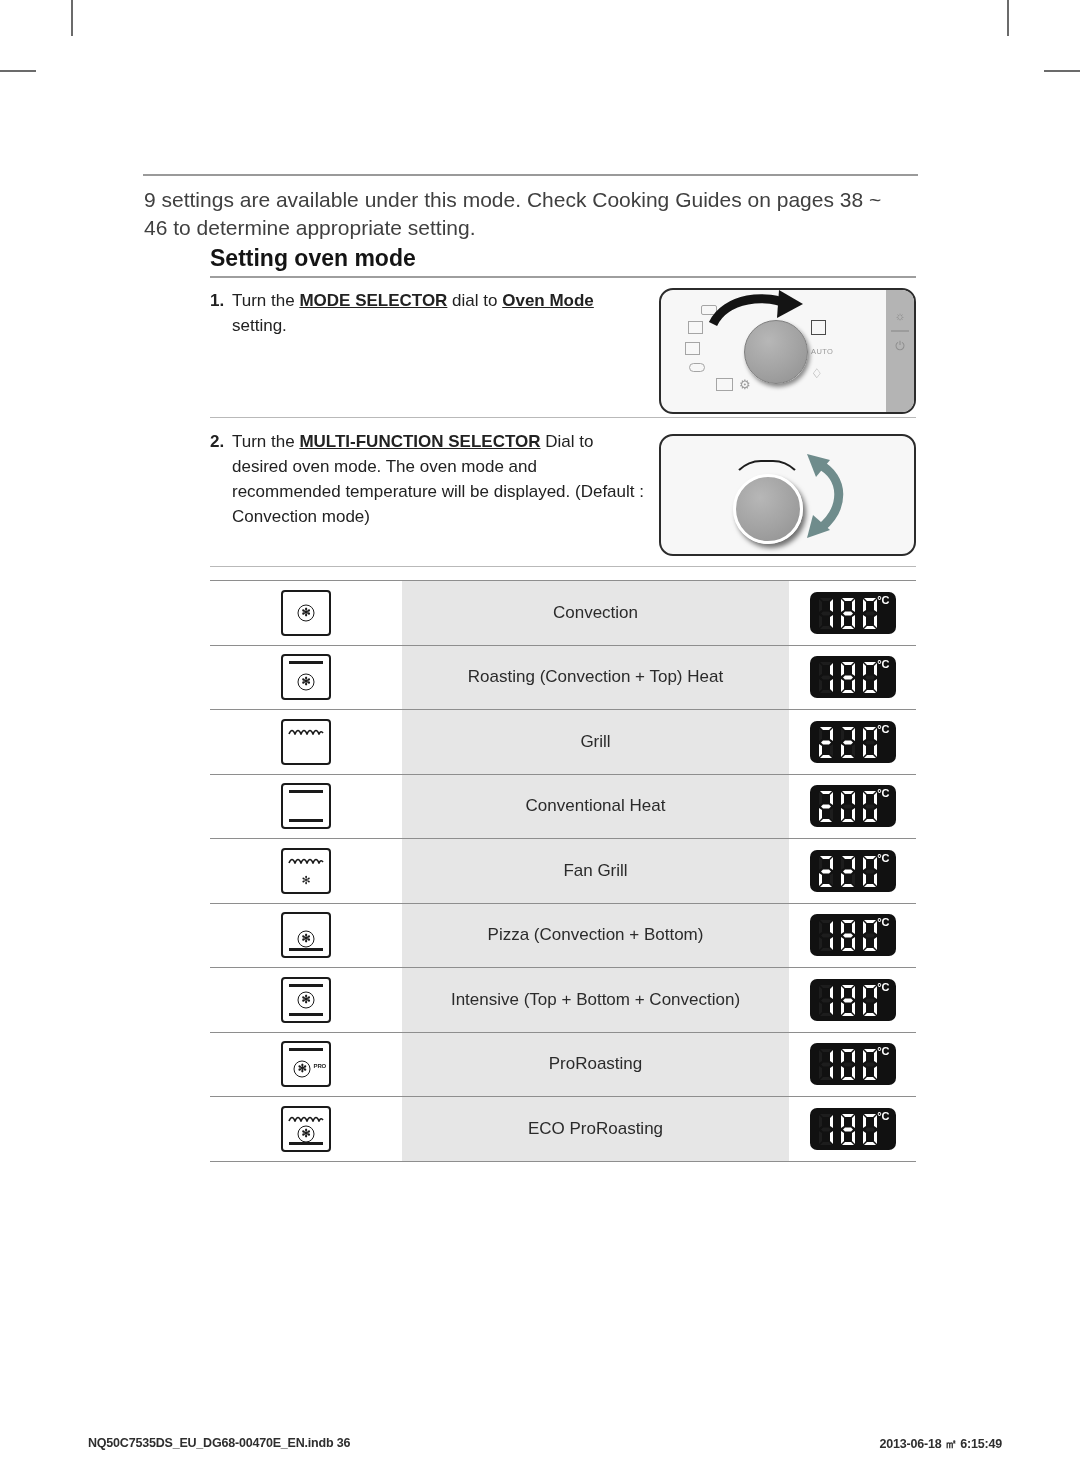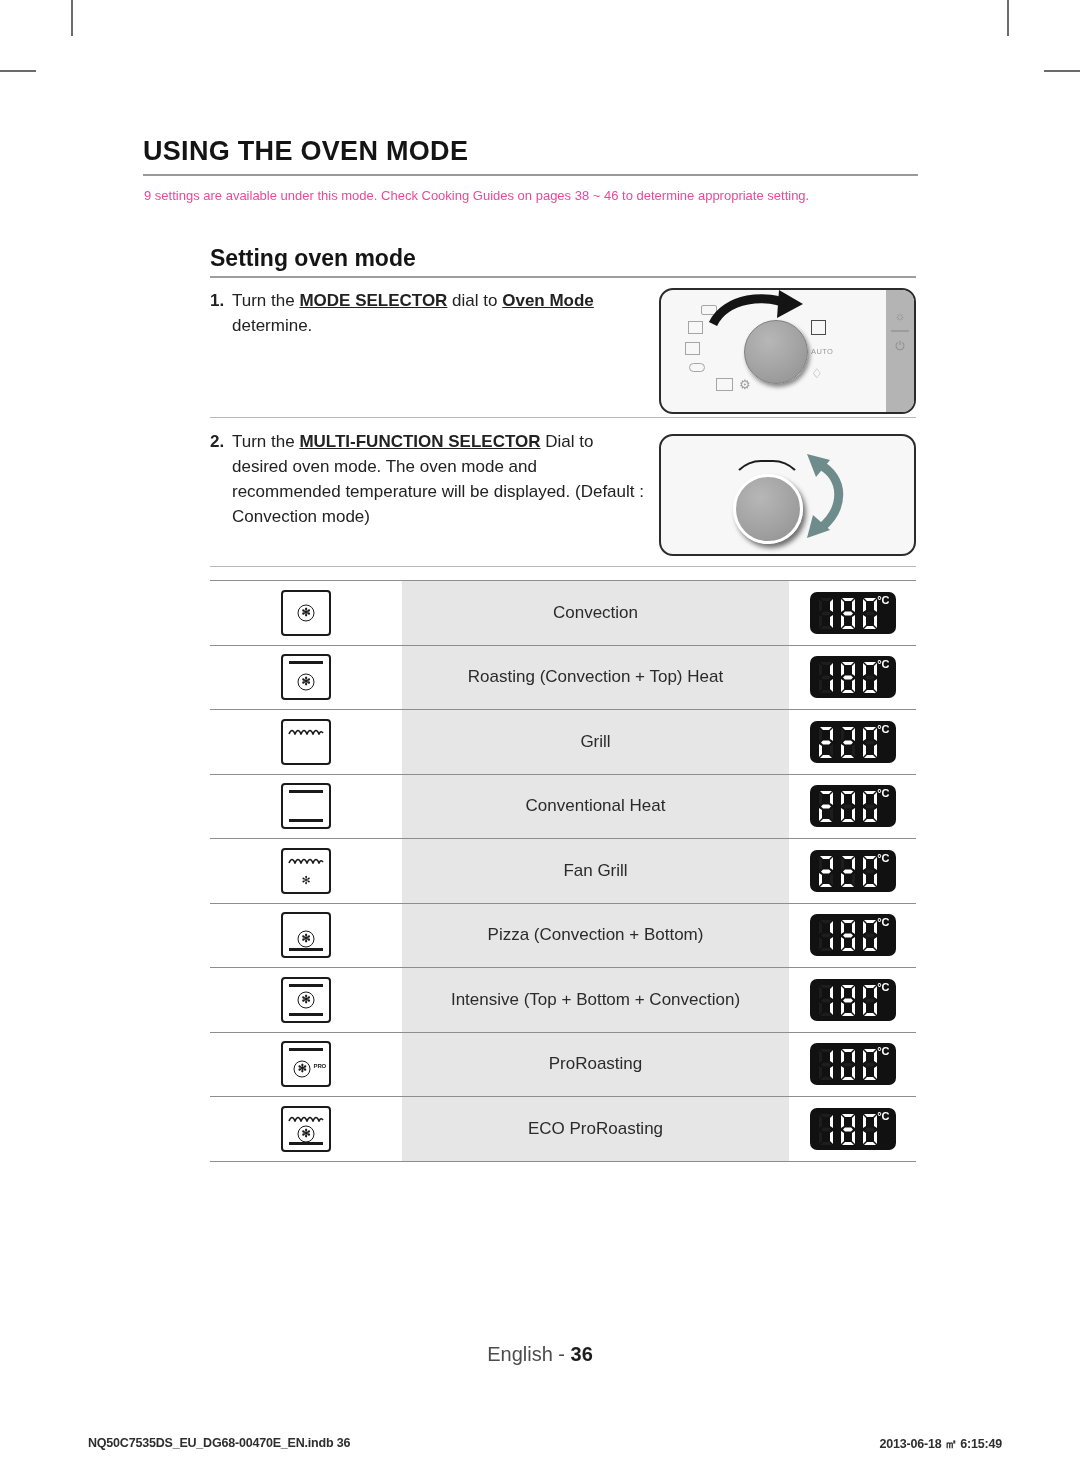--- a/index.html
+++ b/index.html
@@ -46,23 +46,23 @@
     position: absolute;
     left: 143px; top: 174px;
     width: 775px; height: 2px;
     background: #9a9a9a;
   }
 
   .intro {
     position: absolute;
     left: 144px; top: 186px;
     width: 760px;
-    font-size: 13px;
-    line-height: 20px;
-    color: #ec4899;
+    font-size: 21px;
+    line-height: 28px;
+    color: #404040;
   }
 
   .section-title {
     position: absolute;
     left: 210px; top: 245px;
     font-size: 23px;
     font-weight: bold;
     color: #141414;
   }
   .section-rule {
@@ -303,29 +303,28 @@
 </head>
 <body>
 
 <div class="page">
 
   <div class="crop v crop-tl-v"></div>
   <div class="crop h crop-tl-h"></div>
   <div class="crop v crop-tr-v"></div>
   <div class="crop h crop-tr-h"></div>
 
-  <div class="chapter-title">USING THE OVEN MODE</div>
   <div class="chapter-rule"></div>
   <div class="intro">9 settings are available under this mode. Check Cooking Guides on pages 38 ~ 46 to determine appropriate setting.</div>
   <div class="section-title">Setting oven mode</div>
   <div class="section-rule"></div>
 
   <div class="step step-1">
     <span class="num">1.</span>
-    <span class="body" id="step1-text"><span>Turn the </span><b>MODE SELECTOR</b><span> dial to </span><b>Oven Mode</b><span> determine.</span></span>
+    <span class="body" id="step1-text"><span>Turn the </span><b>MODE SELECTOR</b><span> dial to </span><b>Oven Mode</b><span> setting.</span></span>
   </div>
   <div class="step-rule step-rule-1"></div>
 
   <div class="panel panel-1">
     <div class="panel-side">
       <div class="sicon" style="top:18px;">☼</div>
       <div class="sbar" style="top:40px;"></div>
       <div class="sicon" style="top:48px;">⏻</div>
     </div>
 
@@ -665,19 +664,16 @@
                   <polygon points="3,31 15,31 12,28 6,28" fill="#ffffff"></polygon>
                   <polygon points="2,17 5,19 5,27 2,30" fill="#ffffff"></polygon>
                   <polygon points="2,1 5,4 5,12 2,14" fill="#ffffff"></polygon>
                   <polygon points="4,15.5 6,13.5 12,13.5 14,15.5 12,17.5 6,17.5" fill="#1d1d1d"></polygon>
                 </g>
               </svg><span class="deg">°C</span></span></td>
         </tr>
       </tbody>
   </table>
 
-  <div class="page-number">
-    <span>English - </span><b>36</b>
-  </div>
   <div class="footer-left">NQ50C7535DS_EU_DG68-00470E_EN.indb   36</div>
   <div class="footer-right">2013-06-18   ㎡ 6:15:49</div>
 
 </div>
 
 </body></html>

